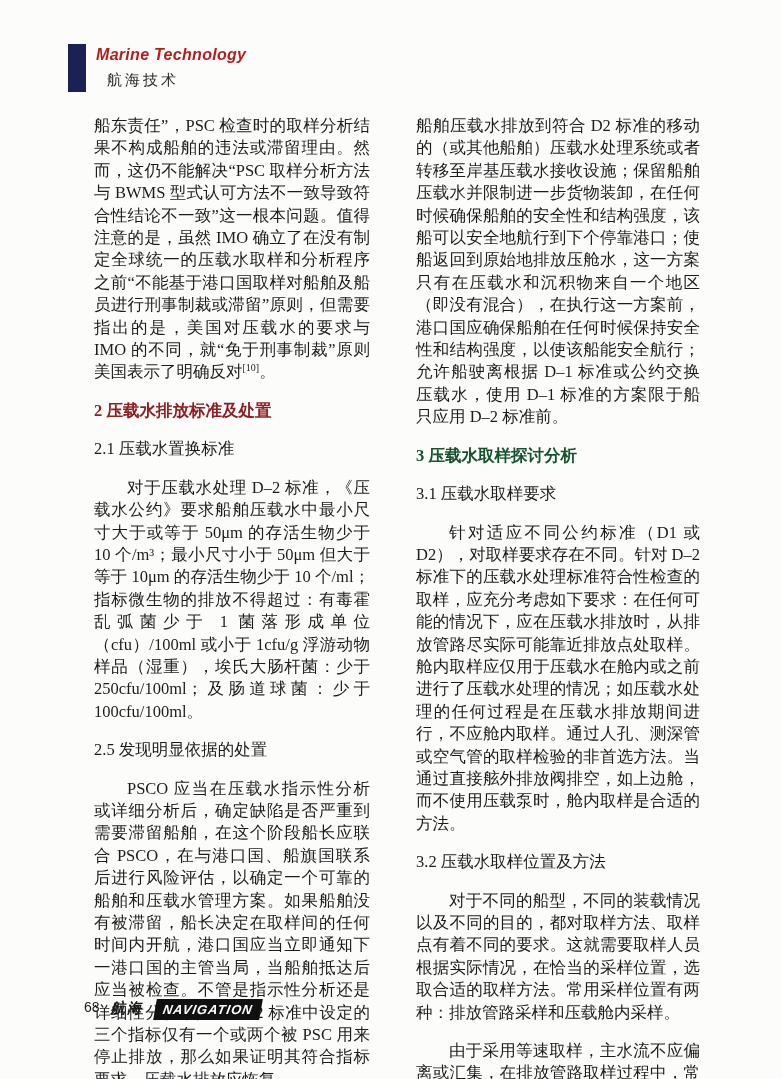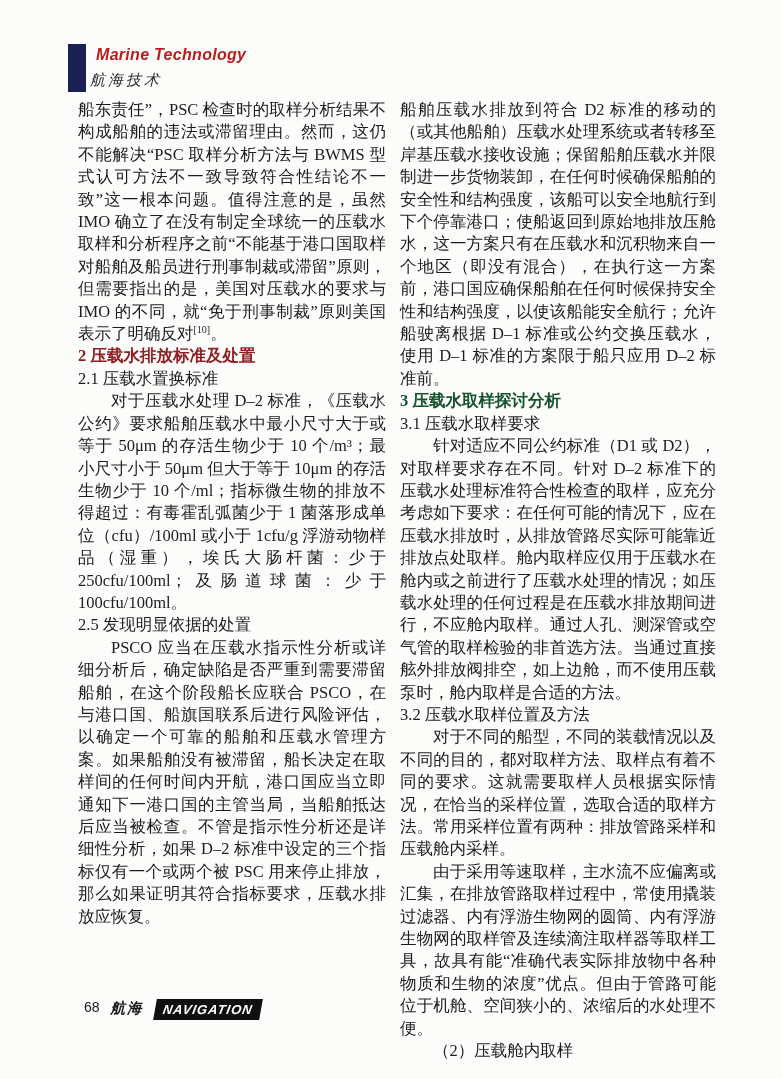--- a/index.html
+++ b/index.html
@@ -19,33 +19,33 @@
     width: 18px; height: 48px;
     background: #1b2153;
   }
   .masthead-title {
     position: absolute; left: 96px; top: 46px;
     font-family: "Liberation Sans", "DejaVu Sans", sans-serif;
     font-weight: bold; font-style: italic;
     font-size: 16px; color: #b91c1c; letter-spacing: 0.3px;
   }
   .masthead-sub {
-    position: absolute; left: 90px; top: 71px;
-    font-style: italic; font-size: 15px; color: #2b2b2b;
+    position: absolute; left: 107px; top: 71px;
+    font-size: 15px; color: #2b2b2b;
     letter-spacing: 3px;
   }
   
   .col {
     position: absolute; top: 99px;
     text-align: justify;
     font-size: 16.5px; line-height: 22.4px;
   }
   .col-left  { left: 78px;  width: 308px; }
   .col-right { left: 400px; width: 316px; }
-  .col p { margin: 0; padding: 0; text-indent: 2em; }
+  .col p { margin: 16px; padding: 0; text-indent: 2em; }
   .col p.cont { text-indent: 0; }
   .col p.h2 { text-indent: 0; font-weight: bold; }
   .col p.h3 { text-indent: 0; }
   .col sup { font-size: 10px; line-height: 0; }
   
   .footer {
     position: absolute; left: 84px; top: 999px;
     display: flex; align-items: flex-start; gap: 11px;
     height: 20px;
   }

